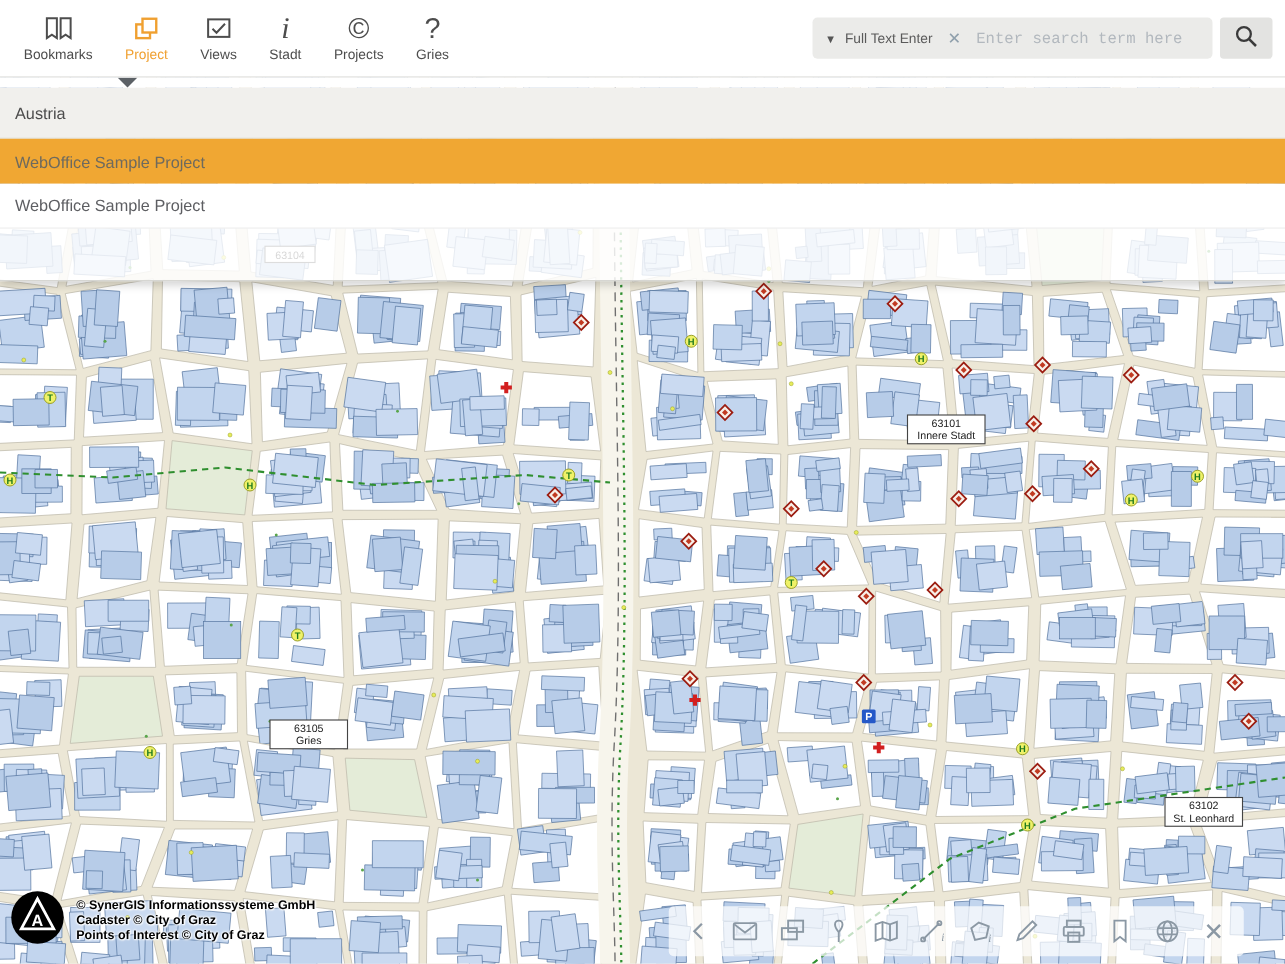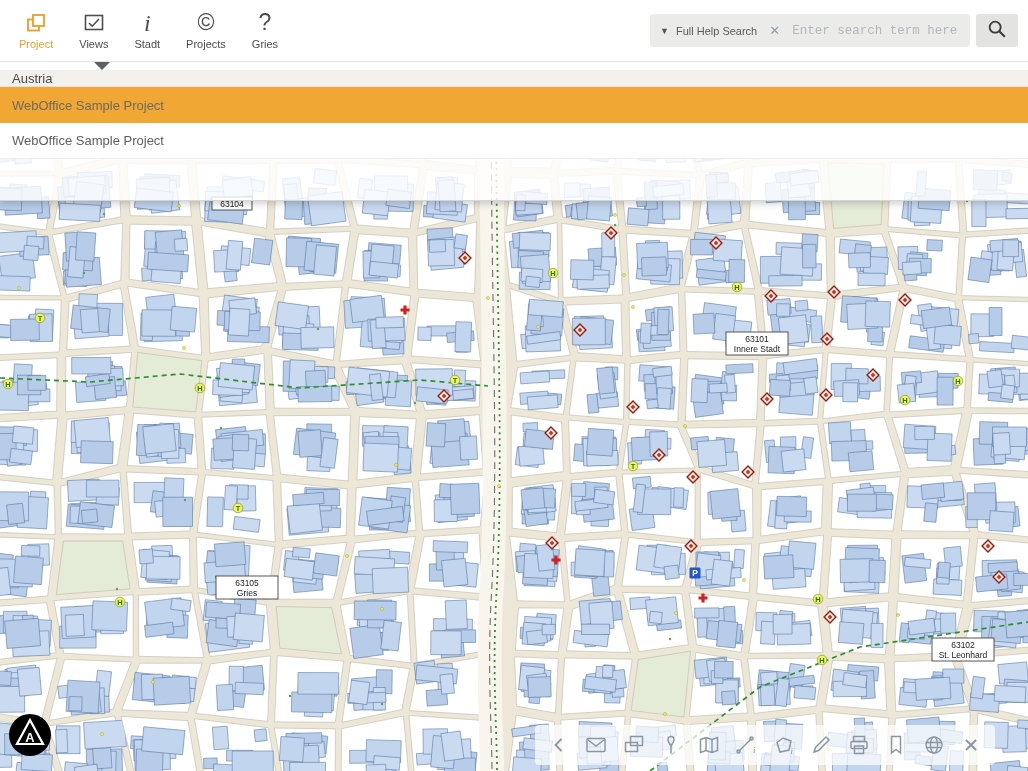--- a/index.html
+++ b/index.html
@@ -26,21 +26,21 @@
   .clear-x{color:#90a0ac;font-size:13px;cursor:pointer;padding:0 5px}
   .search-box input{flex:1;min-width:0;border:none;background:transparent;outline:none;font-size:12.5px;color:#333;font-family:Liberation Mono, monospace}
   .search-box input::placeholder{color:#b2b8be}
   .search-btn{width:42px;height:33px;background:#e3e3e1;border:none;border-radius:3px;display:flex;align-items:center;justify-content:center;cursor:pointer}
 
   
   #dropdown{position:absolute;top:62px;left:0;width:1028px;z-index:25;box-shadow:0 3px 7px rgba(0,0,0,.18)}
   .dd-gap{height:8px;background:#fff;position:relative}
   .dd-pointer{position:absolute;left:94px;top:0;width:0;height:0;border-left:8px solid transparent;border-right:8px solid transparent;border-top:8px solid #5c6166}
   .dd-row{display:flex;align-items:center;padding-left:12px;font-size:13px;cursor:pointer}
-  .dd-row.group{height:17px;background:#f1f0ed;color:#4c4c4c;border-bottom:1px solid #e3e3e0}
+  .dd-row.group{height:41px;background:#f1f0ed;color:#4c4c4c;border-bottom:1px solid #e3e3e0}
   .dd-row.selected{height:36px;background:#f0a733;color:#6e6a5e}
   .dd-row.normal{height:36px;background:#fff;color:#5d5e62;border-bottom:1px solid #ededed}
   .dd-footer{height:42px;background:rgba(255,255,255,.82);border-bottom:1px solid #d6d6d2}
 
   
   #attribution{position:absolute;left:8px;bottom:10px;z-index:20;display:flex;align-items:center;gap:9px}
   .attr-text div{font-size:10px;font-weight:bold;color:#000;line-height:12px;
     text-shadow:0 0 2px #fff,0 0 2px #fff,0 0 3px #fff,1px 1px 1px #fff}
 
   
@@ -1761,20 +1761,29 @@
         <g transform="translate(963,588)">
           <rect x="-31" y="-12" width="62" height="23" fill="#fff" stroke="#444" stroke-width="0.9"></rect>
           <text y="-2.5" text-anchor="middle" font-size="8.5" fill="#222" font-family="Liberation Sans, sans-serif">63102</text>
           <text y="7.5" text-anchor="middle" font-size="8.5" fill="#222" font-family="Liberation Sans, sans-serif">St. Leonhard</text>
         </g>
       </svg>
   </div>
 
   <header>
     <div class="tb-items" id="tb-items">
+        <button class="tb-item">
+          <span class="ticon">
+            <svg width="26" height="24" viewBox="0 0 26 24" fill="none" stroke="currentColor" stroke-width="1.6">
+              <path d="M3.5 3.5h8v16l-4-2.8-4 2.8z"></path>
+              <path d="M14.5 3.5h8v16l-4-2.8-4 2.8z"></path>
+            </svg>
+          </span>
+          <span class="tlabel">Bookmarks</span>
+        </button>
         <button class="tb-item active">
           <span class="ticon">
             <svg width="24" height="24" viewBox="0 0 24 24" fill="none" stroke="currentColor" stroke-width="1.9">
               <rect x="4" y="8.5" width="11" height="11"></rect>
               <rect x="9" y="4" width="11" height="11" fill="#fff"></rect>
             </svg>
           </span>
           <span class="tlabel">Project</span>
         </button>
         <button class="tb-item">
@@ -1801,21 +1810,21 @@
         <button class="tb-item">
           <span class="ticon">
             <span class="glyph">?</span>
           </span>
           <span class="tlabel">Gries</span>
         </button>
       </div>
     <div class="search-wrap">
       <div class="search-box">
         <span class="chev">▼</span>
-        <span class="search-mode">Full Help Search</span>
+        <span class="search-mode">Full Text Enter</span>
         <span class="clear-x">✕</span>
         <input type="text" placeholder="Enter search term here" style="">
       </div>
       <button class="search-btn">
         <span>
           <svg width="22" height="22" viewBox="0 0 24 24" fill="none">
             <circle cx="10" cy="10" r="6" stroke="#3a3a3a" stroke-width="2"></circle>
             <path d="M14.5 14.5L20.5 20.5" stroke="#3a3a3a" stroke-width="2.2"></path>
           </svg>
         </span>
@@ -1836,20 +1845,25 @@
   </div>
 
   <div id="attribution">
     <span>
       <svg width="44" height="44" viewBox="0 0 44 44">
         <circle cx="22" cy="22" r="21" fill="#000"></circle>
         <path d="M22 7 L35 31 L9 31 Z" fill="none" stroke="#fff" stroke-width="2.2"></path>
         <text x="22" y="29" text-anchor="middle" font-size="13" font-weight="bold" fill="#fff" font-family="Liberation Sans, sans-serif">A</text>
       </svg>
     </span>
+    <div class="attr-text" id="attr-lines">
+        <div>© SynerGIS Informationssysteme GmbH</div>
+        <div>Cadaster © City of Graz</div>
+        <div>Points of Interest © City of Graz</div>
+      </div>
   </div>
 
   <div id="bottom-toolbar">
       <span class="bt-icon">
         <svg width="24" height="24" viewBox="0 0 24 24" fill="none" stroke="currentColor" stroke-width="1.8">
           <path d="M14.5 6L8.5 12l6 6"></path>
         </svg>
       </span>
       <span class="bt-icon">
         <svg width="24" height="24" viewBox="0 0 24 24" fill="none" stroke="currentColor" stroke-width="1.5">

